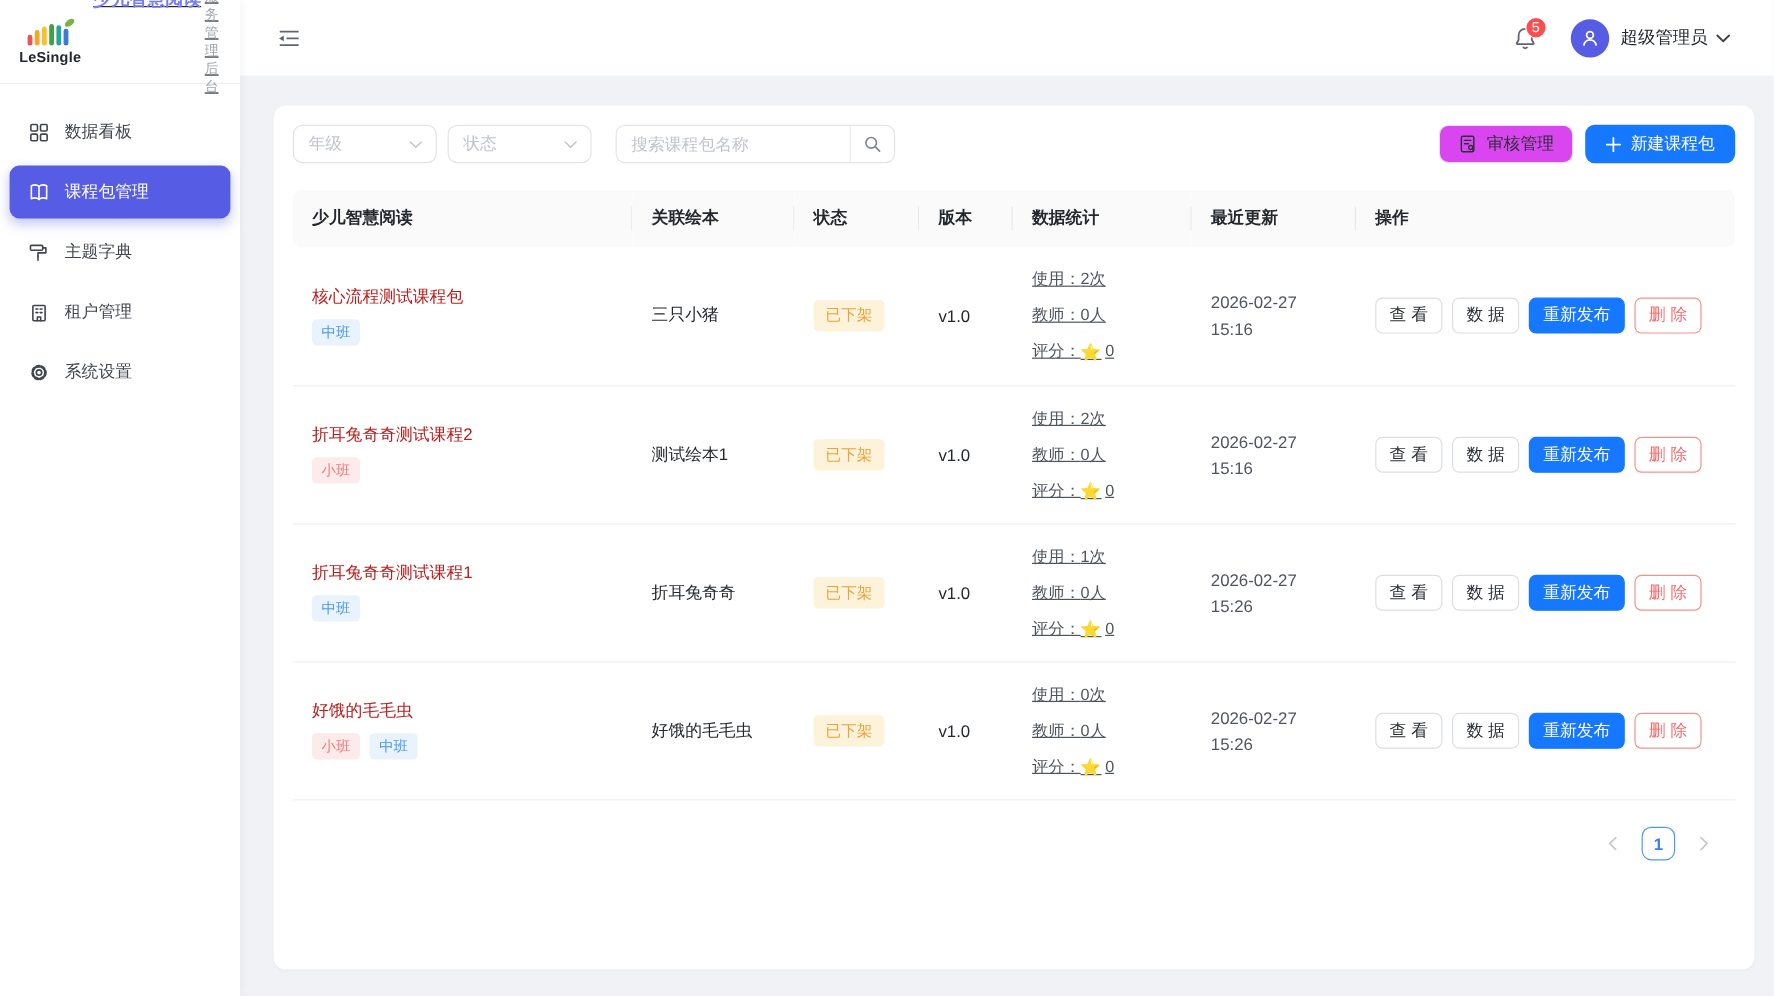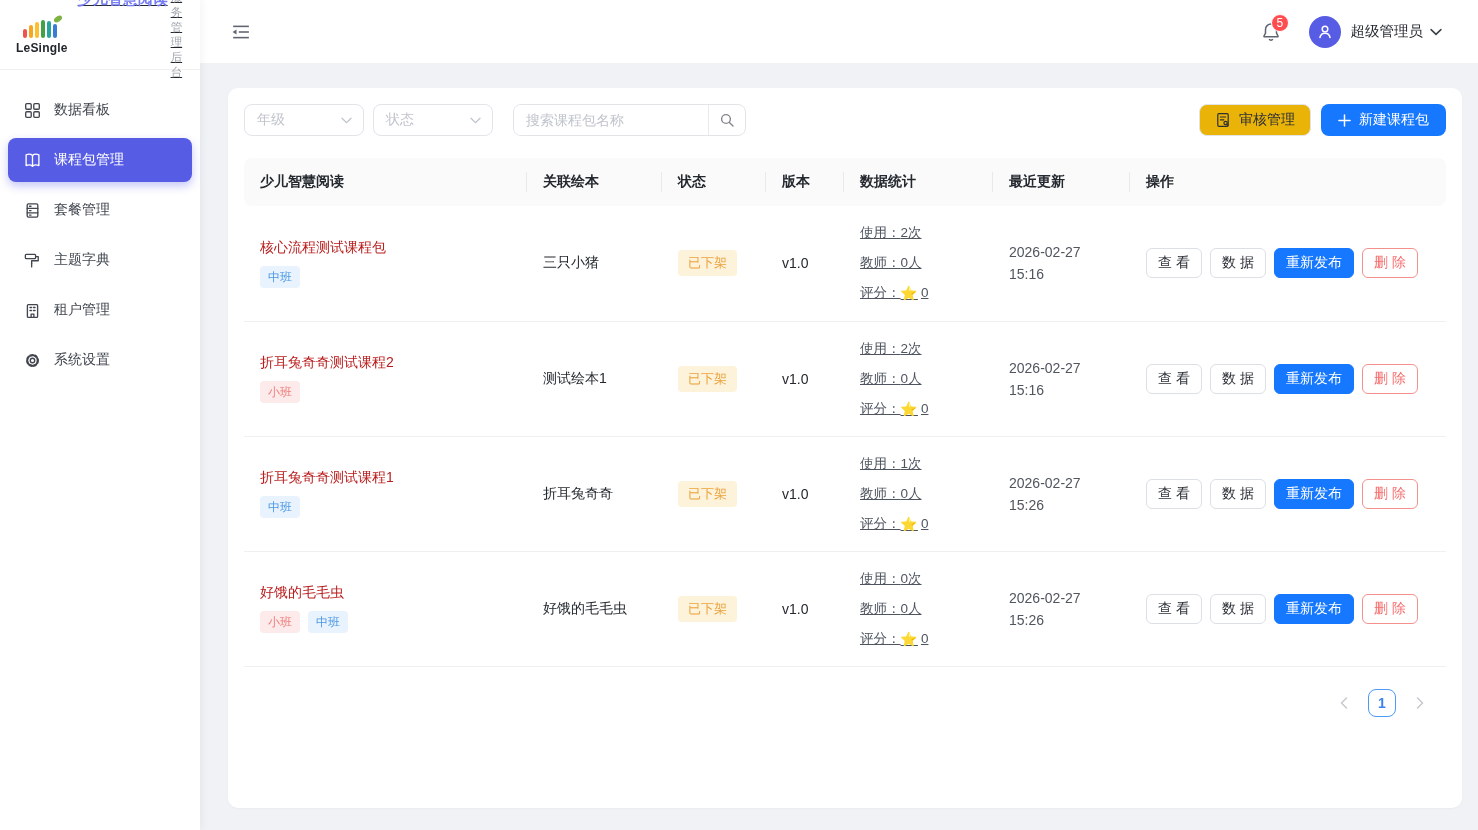--- a/index.html
+++ b/index.html
@@ -38,21 +38,21 @@
   
   .filter-bar { display:flex; align-items:center; }
   .select { width:120px; height:32px; border:1px solid #e2e4e8; border-radius:8px; background:#fff; display:flex; align-items:center; justify-content:space-between; padding:0 11px 0 12px; font-size:14px; color:#c0c4cc; margin-right:9px; cursor:pointer; }
   .select svg { color:#c0c4cc; }
   .search { width:233px; height:32px; border:1px solid #e2e4e8; border-radius:8px; background:#fff; display:flex; overflow:hidden; margin-left:11px; }
   .search input { flex:1; border:none; outline:none; font-size:14px; padding:0 12px; color:#24292f; font-family:inherit; min-width:0; }
   .search input::placeholder { color:#c0c4cc; }
   .search-btn { width:37px; border-left:1px solid #e8eaed; display:flex; align-items:center; justify-content:center; color:#82878f; cursor:pointer; }
   .spacer { flex:1; }
   .btn { height:32px; border-radius:8px; font-size:14px; display:flex; align-items:center; gap:8px; cursor:pointer; font-family:inherit; }
-  .btn-audit { background:#eab308; border:1px solid #e2e4e8; color:#2b2f36; padding:0 15px; }
+  .btn-audit { background:#d946ef; border:1px solid #e2e4e8; color:#2b2f36; padding:0 15px; }
   .btn-create { background:#1677ff; border:none; color:#ffffff; padding:0 17px; margin-left:10px; }
 
   
   .pkg-table { width:100%; border-collapse:collapse; table-layout:fixed; margin-top:22px; }
   .pkg-table thead th { background:#fafafa; height:48px; text-align:left; font-size:14px; font-weight:600; color:#24292f; padding:0 16px; position:relative; }
   .pkg-table thead th:first-child { border-radius:8px 0 0 8px; }
   .pkg-table thead th:last-child { border-radius:0 8px 8px 0; }
   .pkg-table thead th:not(:last-child)::after { content:""; position:absolute; right:0; top:14px; width:1px; height:20px; background:#e7e9ec; }
   .pkg-table tbody td { height:115px; vertical-align:middle; padding:0 16px; border-bottom:1px solid #eef0f2; font-size:14px; color:#24292f; }
   .row-name-link { color:#b91c1c; display:inline-block; margin-bottom:9px; cursor:pointer; }
@@ -112,30 +112,20 @@
   <li class="menu-item active">
     <span class="mi-icon">
           <svg viewBox="0 0 16 16" fill="none" stroke="currentColor" stroke-width="1.25" stroke-linecap="round" stroke-linejoin="round">
             <path d="M8 3.2C6.6 1.9 4 1.8 2 2.6v10.2c2-.8 4.6-.7 6 .6 1.4-1.3 4-1.4 6-.6V2.6c-2-.8-4.6-.7-6 .6Z"></path>
             <path d="M8 3.2v10.2"></path>
           </svg>
         </span>
     <span class="mi-label">课程包管理</span>
   </li>
 
-  <li class="menu-item">
-    <span class="mi-icon">
-          <svg viewBox="0 0 16 16" fill="none" stroke="currentColor" stroke-width="1.25" stroke-linecap="round" stroke-linejoin="round">
-            <rect x="3" y="1.8" width="10" height="12.4" rx="1.2"></rect>
-            <path d="M3 6h10M3 10.2h10"></path>
-            <path d="M5.2 4h1.4M5.2 8.1h1.4M5.2 12.3h1.4"></path>
-          </svg>
-        </span>
-    <span class="mi-label">套餐管理</span>
-  </li>
 
   <li class="menu-item">
     <span class="mi-icon">
           <svg viewBox="0 0 16 16" fill="none" stroke="currentColor" stroke-width="1.25" stroke-linecap="round" stroke-linejoin="round">
             <rect x="1.3" y="2.3" width="9.6" height="3.9" rx=".8"></rect>
             <path d="M10.9 4.3h2.5v3.9H7.2v2.6"></path>
             <path d="M7.2 10.8v3.2"></path>
           </svg>
         </span>
     <span class="mi-label">主题字典</span>

